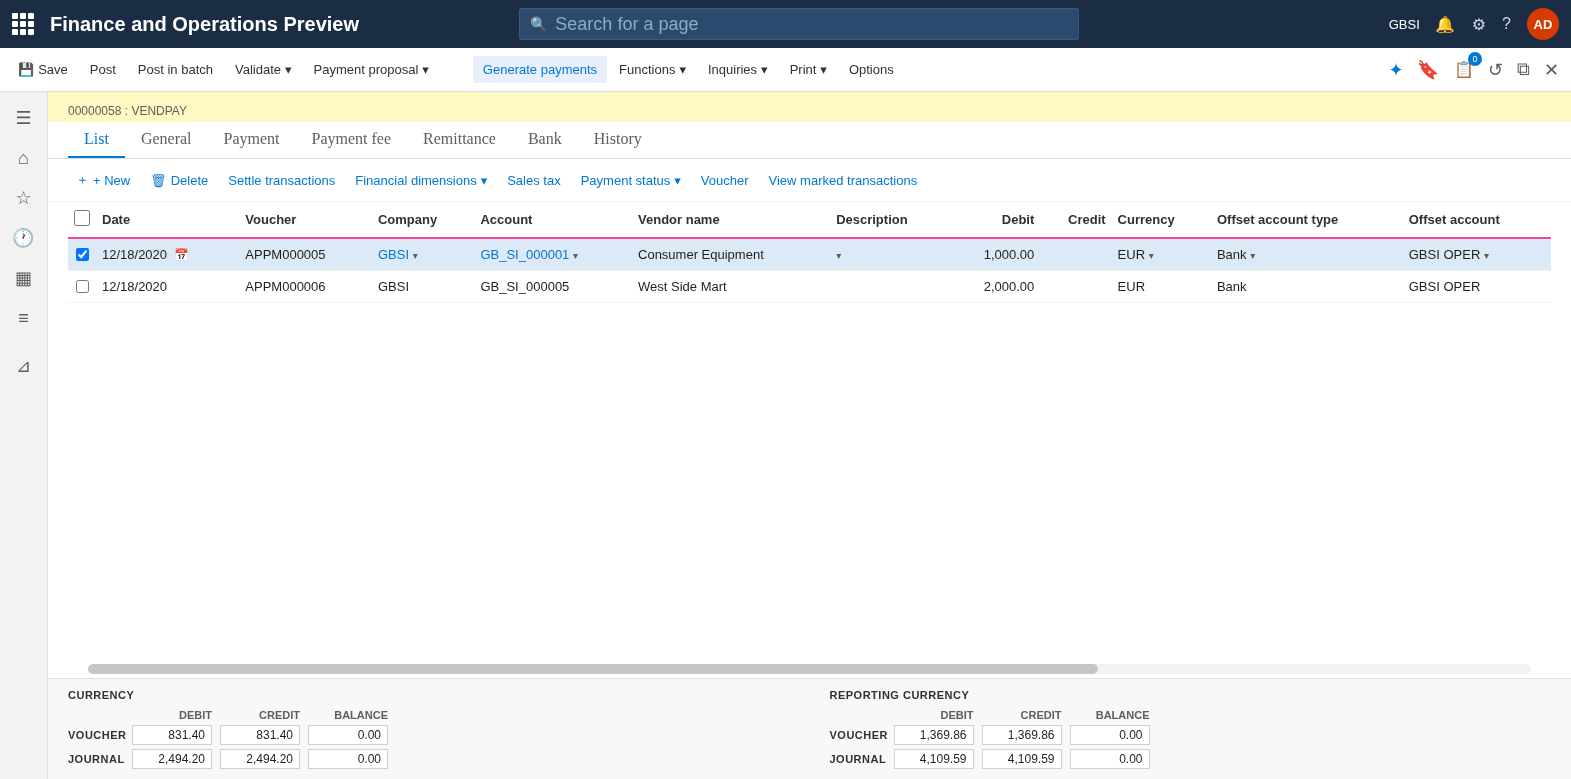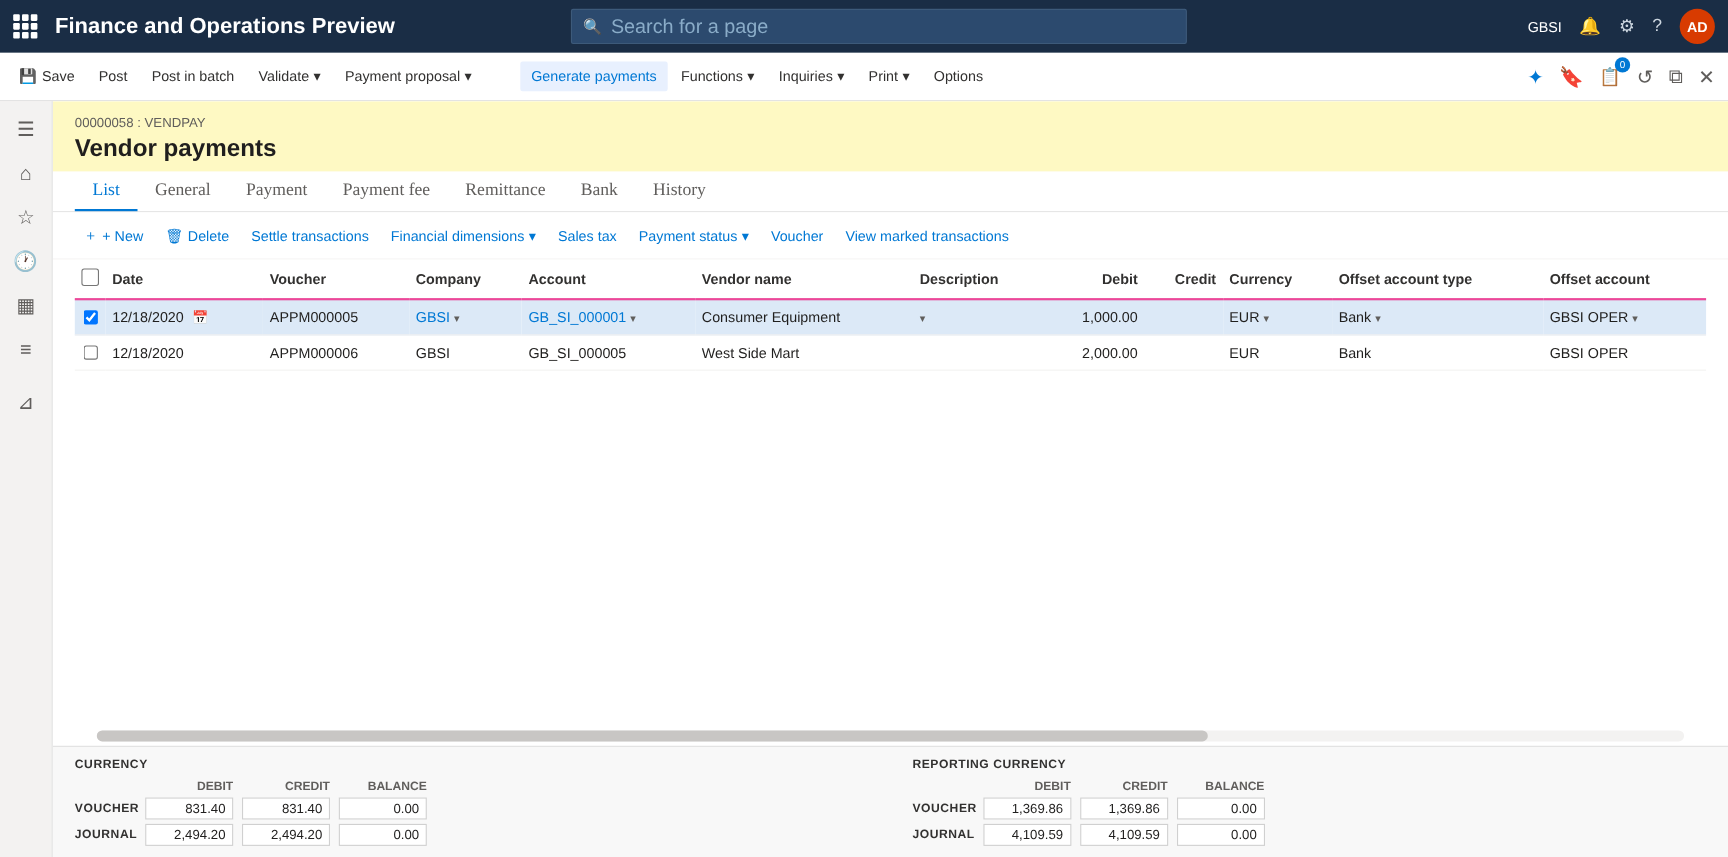--- a/index.html
+++ b/index.html
@@ -425,21 +425,20 @@
     <div class="sidebar-icon">🕐</div>
     <div class="sidebar-icon">▦</div>
     <div class="sidebar-icon">≡</div>
     <div class="sidebar-icon" style="margin-top:8px;">⊿</div>
   </div>
 
   <div class="content">
 
     <div class="page-header">
       <div class="page-breadcrumb">00000058 : VENDPAY</div>
-      <div class="page-title">Vendor payments</div>
     </div>
 
     <div class="tabs">
       <div class="tab active">List</div>
       <div class="tab">General</div>
       <div class="tab">Payment</div>
       <div class="tab">Payment fee</div>
       <div class="tab">Remittance</div>
       <div class="tab">Bank</div>
       <div class="tab">History</div>

